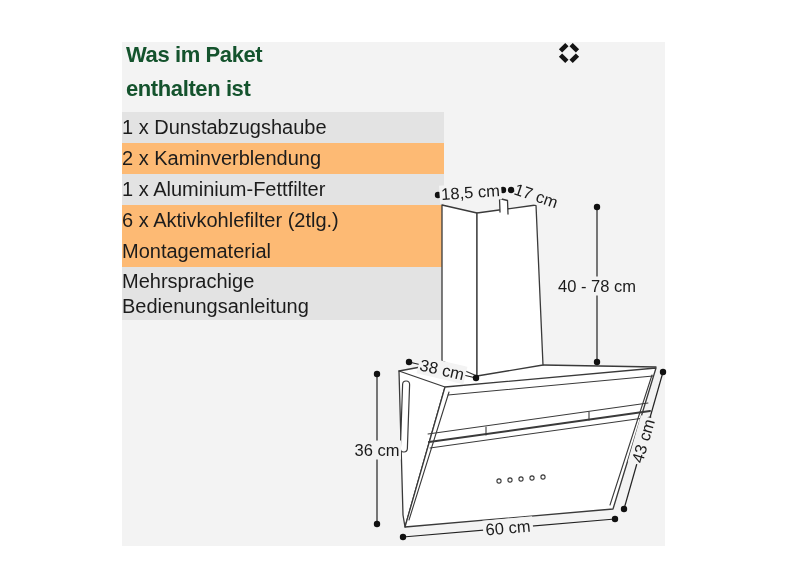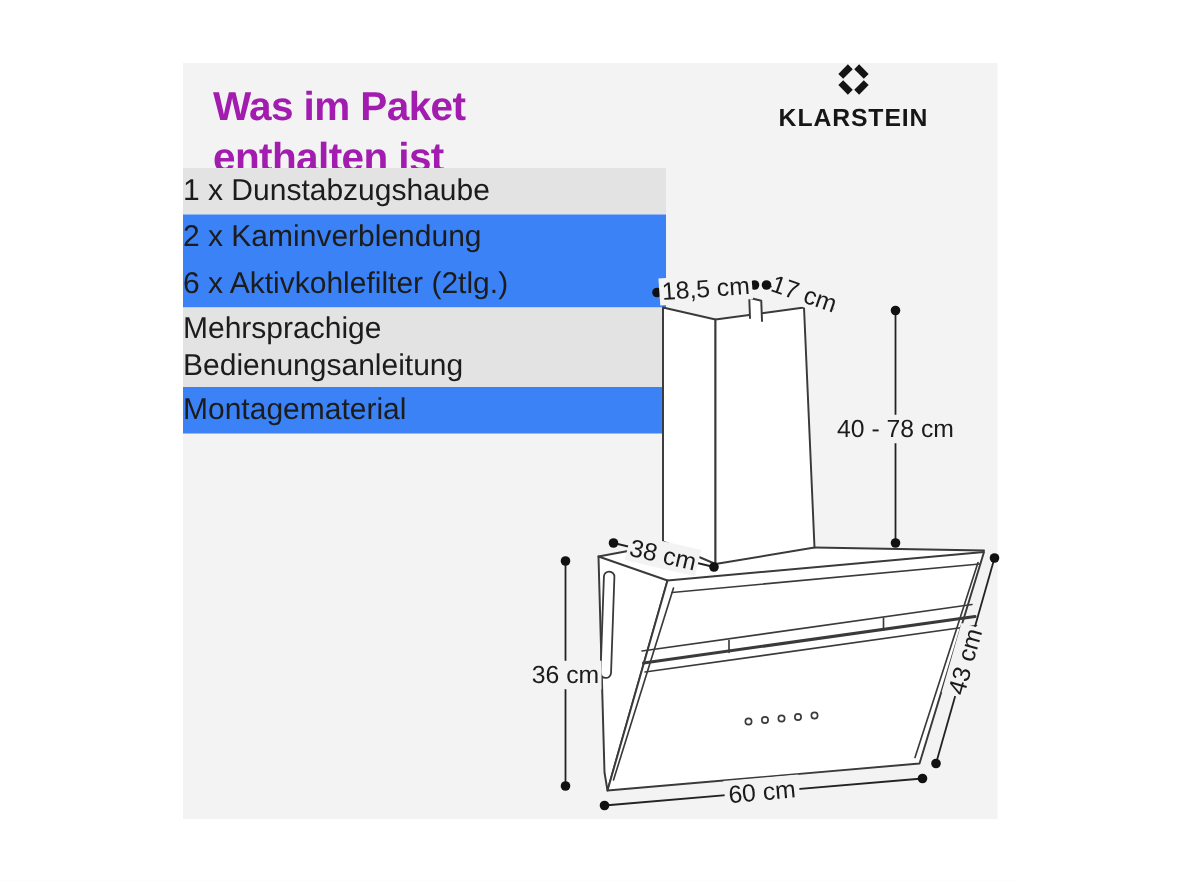--- a/index.html
+++ b/index.html
@@ -1,55 +1,55 @@
 <!DOCTYPE html>
 <html><head>
 <meta charset="utf-8">
 <style>
   html,body{margin:0;padding:0;background:#ffffff;}
   .page{position:relative;width:786px;height:587px;background:#ffffff;overflow:hidden;
         font-family:"Liberation Sans","DejaVu Sans",sans-serif;color:#1b1b1b;}
   .panel{position:absolute;left:122px;top:42px;width:543px;height:504px;background:#f3f3f3;}
-  .title{position:absolute;left:126px;top:38px;margin:16px;font-size:27px;line-height:34px;
-         font-weight:bold;letter-spacing:-0.4px;color:#a21caf;white-space:pre-line;}
+  .title{position:absolute;left:126px;top:38px;margin:0;font-size:22px;line-height:34px;
+         font-weight:bold;letter-spacing:-0.4px;color:#14532d;white-space:pre-line;}
   .list{position:absolute;left:122px;top:112px;width:318px;}
   .row{display:flex;align-items:center;box-sizing:border-box;width:322px;height:31px;
        font-size:20px;line-height:25px;color:#1c1c1c;}
   .row.dark{background:#e3e3e3;}
-  .row.light{background:#3b82f6;}
+  .row.light{background:#fdba74;}
   .row.tall{height:53px;}
   .logo{position:absolute;left:502px;top:40px;width:134px;text-align:center;}
   .logo svg{display:block;margin:0 auto;}
   .brandname{margin-top:4px;font-size:16.5px;font-weight:bold;letter-spacing:0.6px;color:#161616;}
   svg.drawing{position:absolute;left:0;top:0;pointer-events:none;}
   svg text{font-family:"Liberation Sans","DejaVu Sans",sans-serif;font-size:16.5px;fill:#1b1b1b;}
 </style>
 </head>
 <body>
 
 <div class="page">
 
   <div class="panel"></div>
 
   <h1 class="title">Was im Paket
 enthalten ist</h1>
 
   <div class="list">
     <div class="row dark">1 x Dunstabzugshaube</div>
     <div class="row light">2 x Kaminverblendung</div>
+    <div class="row dark">1 x Aluminium-Fettfilter</div>
     <div class="row light">6 x Aktivkohlefilter (2tlg.)</div>
+    <div class="row light">Montagematerial</div>
     <div class="row dark tall">Mehrsprachige Bedienungsanleitung</div>
-    <div class="row light">Montagematerial</div>
   </div>
 
   <div class="logo">
     <svg width="26" height="26" viewBox="0 0 26 26">
       <rect x="5.5" y="5.5" width="15" height="15" fill="none" stroke="#141414" stroke-width="4.6" stroke-dasharray="9 6" stroke-dashoffset="12" transform="rotate(45 13 13)"></rect>
     </svg>
-    <div class="brandname">KLARSTEIN</div>
   </div>
 
   <svg class="drawing" width="786" height="587" viewBox="0 0 786 587">
 
     <g stroke="#3a3a3a" stroke-width="1.3" fill="none" stroke-linejoin="round" stroke-linecap="round">
 
       <g>
         <polygon points="399,371 445,387 656,368 543,365 442,363" fill="#ffffff" stroke="none"></polygon>
         <path d="M399,371 L442,363"></path>
         <path d="M543,365 L656,367"></path>

